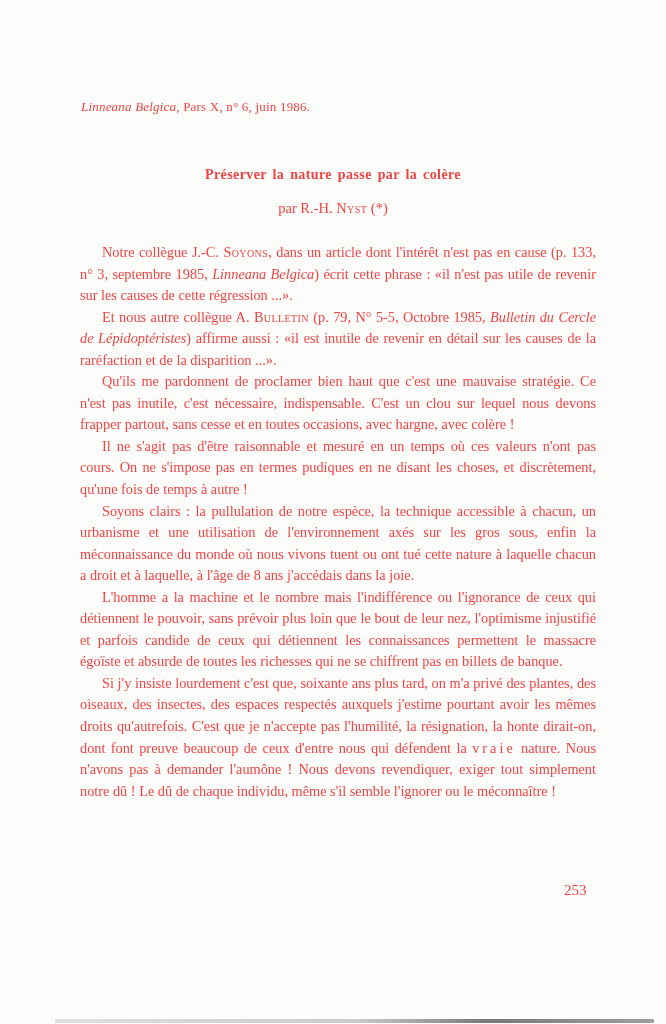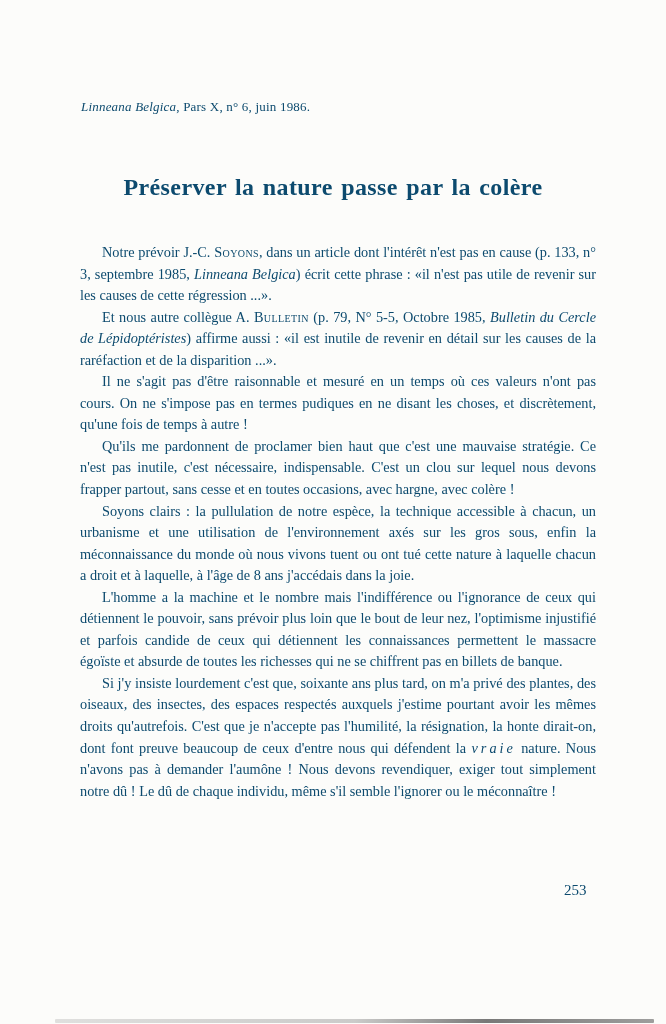--- a/index.html
+++ b/index.html
@@ -2,38 +2,38 @@
 <html lang="fr"><head>
 <meta charset="utf-8">
 <style>
   html, body { margin: 0; padding: 0; }
   .page {
     position: relative;
     width: 666px;
     height: 1024px;
     background: #fcfcfa;
     font-family: "Liberation Serif", serif;
-    color: #0c4a6e;
+    color: #ef4444;
     overflow: hidden;
     box-sizing: border-box;
   }
   .journal-line {
     position: absolute;
     left: 81px;
     top: 99px;
     font-size: 13px;
     letter-spacing: 0.2px;
     white-space: nowrap;
   }
   .title {
     position: absolute;
     left: 0; right: 0;
     top: 158px;
     text-align: center;
-    font-size: 24px;
+    font-size: 14px;
     font-weight: bold;
     letter-spacing: 0.4px;
     word-spacing: 2px;
   }
   .byline {
     position: absolute;
     left: 0; right: 0;
     top: 200px;
     text-align: center;
     font-size: 14.5px;
@@ -72,37 +72,38 @@
     background: linear-gradient(to right,
       rgba(110,110,110,0.20),
       rgba(90,90,90,0.30) 50%,
       rgba(40,40,40,0.62) 72%,
       rgba(55,55,55,0.48));
     border-radius: 1px;
   }
   .seg-n  { }
   .seg-i  { font-style: italic; }
   .seg-sc { font-variant: small-caps; letter-spacing: 0.4px; }
-  .seg-sp { letter-spacing: 3px; font-style: italic; }
+  .seg-sp { letter-spacing: 3px; }
 </style>
 </head>
 <body>
 
 <div class="page">
 
   <div class="journal-line"><span class="seg-i">Linneana Belgica</span><span class="seg-n">, Pars X, n° 6, juin 1986.</span></div>
 
   <h1 class="title">Préserver la nature passe par la colère</h1>
 
+  <div class="byline"><span class="seg-n">par R.-H. </span><span class="seg-sc">Nyst</span><span class="seg-n"> (*)</span></div>
 
   <div class="body-text">
-    <p><span class="seg-n">Notre prévoir J.-C. </span><span class="seg-sc">Soyons</span><span class="seg-n">, dans un article dont l'intérêt n'est pas en cause (p. 133, n° 3, septembre 1985, </span><span class="seg-i">Linneana Belgica</span><span class="seg-n">) écrit cette phrase : «il n'est pas utile de revenir sur les causes de cette régression ...».</span></p>
+    <p><span class="seg-n">Notre collègue J.-C. </span><span class="seg-sc">Soyons</span><span class="seg-n">, dans un article dont l'intérêt n'est pas en cause (p. 133, n° 3, septembre 1985, </span><span class="seg-i">Linneana Belgica</span><span class="seg-n">) écrit cette phrase : «il n'est pas utile de revenir sur les causes de cette régression ...».</span></p>
     <p><span class="seg-n">Et nous autre collègue A. </span><span class="seg-sc">Bulletin</span><span class="seg-n"> (p. 79, N° 5-5, Octobre 1985, </span><span class="seg-i">Bulletin du Cercle de Lépidoptéristes</span><span class="seg-n">) affirme aussi : «il est inutile de revenir en détail sur les causes de la raréfaction et de la disparition ...».</span></p>
+    <p><span class="seg-n">Qu'ils me pardonnent de proclamer bien haut que c'est une mauvaise stratégie. Ce n'est pas inutile, c'est nécessaire, indispensable. C'est un clou sur lequel nous devons frapper partout, sans cesse et en toutes occasions, avec hargne, avec colère !</span></p>
     <p><span class="seg-n">Il ne s'agit pas d'être raisonnable et mesuré en un temps où ces valeurs n'ont pas cours. On ne s'impose pas en termes pudiques en ne disant les choses, et discrètement, qu'une fois de temps à autre !</span></p>
-    <p><span class="seg-n">Qu'ils me pardonnent de proclamer bien haut que c'est une mauvaise stratégie. Ce n'est pas inutile, c'est nécessaire, indispensable. C'est un clou sur lequel nous devons frapper partout, sans cesse et en toutes occasions, avec hargne, avec colère !</span></p>
     <p><span class="seg-n">Soyons clairs : la pullulation de notre espèce, la technique accessible à chacun, un urbanisme et une utilisation de l'environnement axés sur les gros sous, enfin la méconnaissance du monde où nous vivons tuent ou ont tué cette nature à laquelle chacun a droit et à laquelle, à l'âge de 8 ans j'accédais dans la joie.</span></p>
     <p><span class="seg-n">L'homme a la machine et le nombre mais l'indifférence ou l'ignorance de ceux qui détiennent le pouvoir, sans prévoir plus loin que le bout de leur nez, l'optimisme injustifié et parfois candide de ceux qui détiennent les connaissances permettent le massacre égoïste et absurde de toutes les richesses qui ne se chiffrent pas en billets de banque.</span></p>
     <p><span class="seg-n">Si j'y insiste lourdement c'est que, soixante ans plus tard, on m'a privé des plantes, des oiseaux, des insectes, des espaces respectés auxquels j'estime pourtant avoir les mêmes droits qu'autrefois. C'est que je n'accepte pas l'humilité, la résignation, la honte dirait-on, dont font preuve beaucoup de ceux d'entre nous qui défendent la </span><span class="seg-sp">vraie</span><span class="seg-n"> nature. Nous n'avons pas à demander l'aumône ! Nous devons revendiquer, exiger tout simplement notre dû ! Le dû de chaque individu, même s'il semble l'ignorer ou le méconnaître !</span></p>
   </div>
 
 
   <div class="page-number">253</div>
 
   <div class="scan-bar"></div>
 

